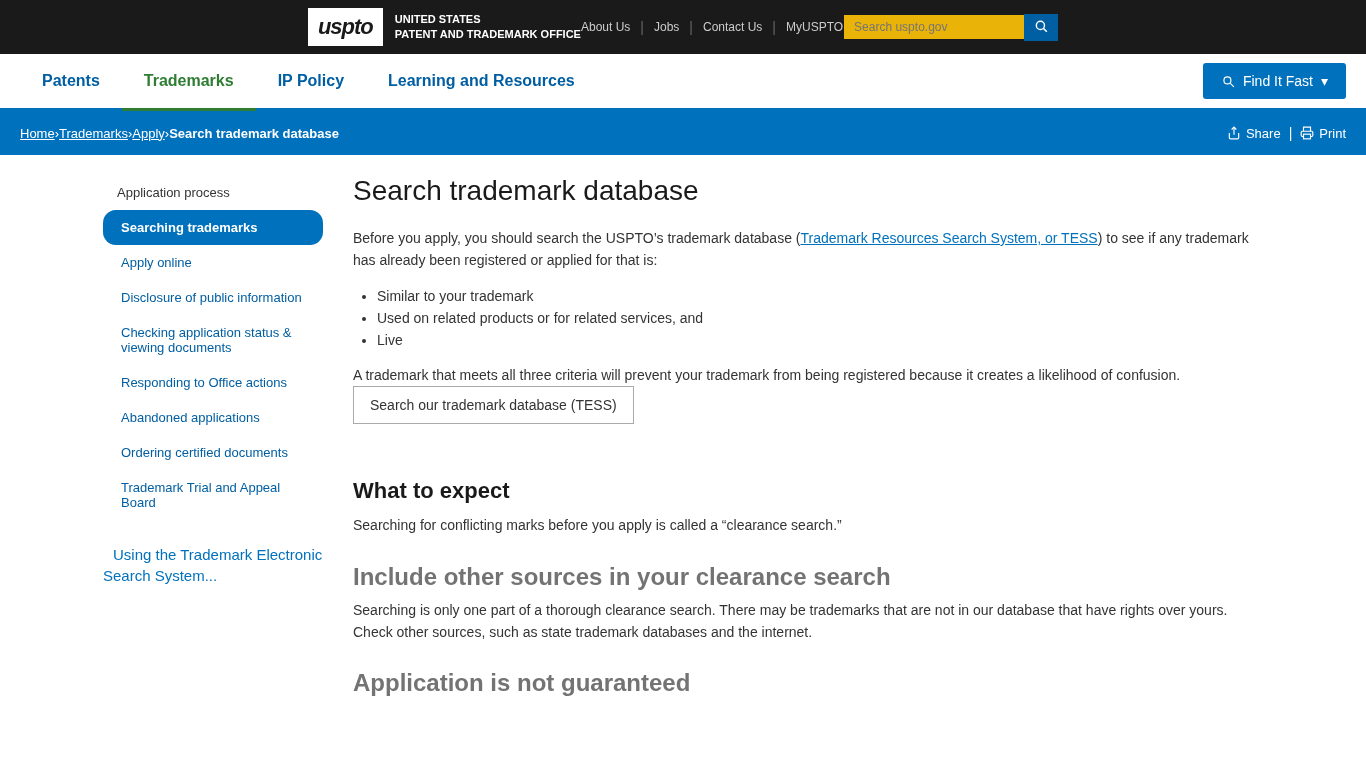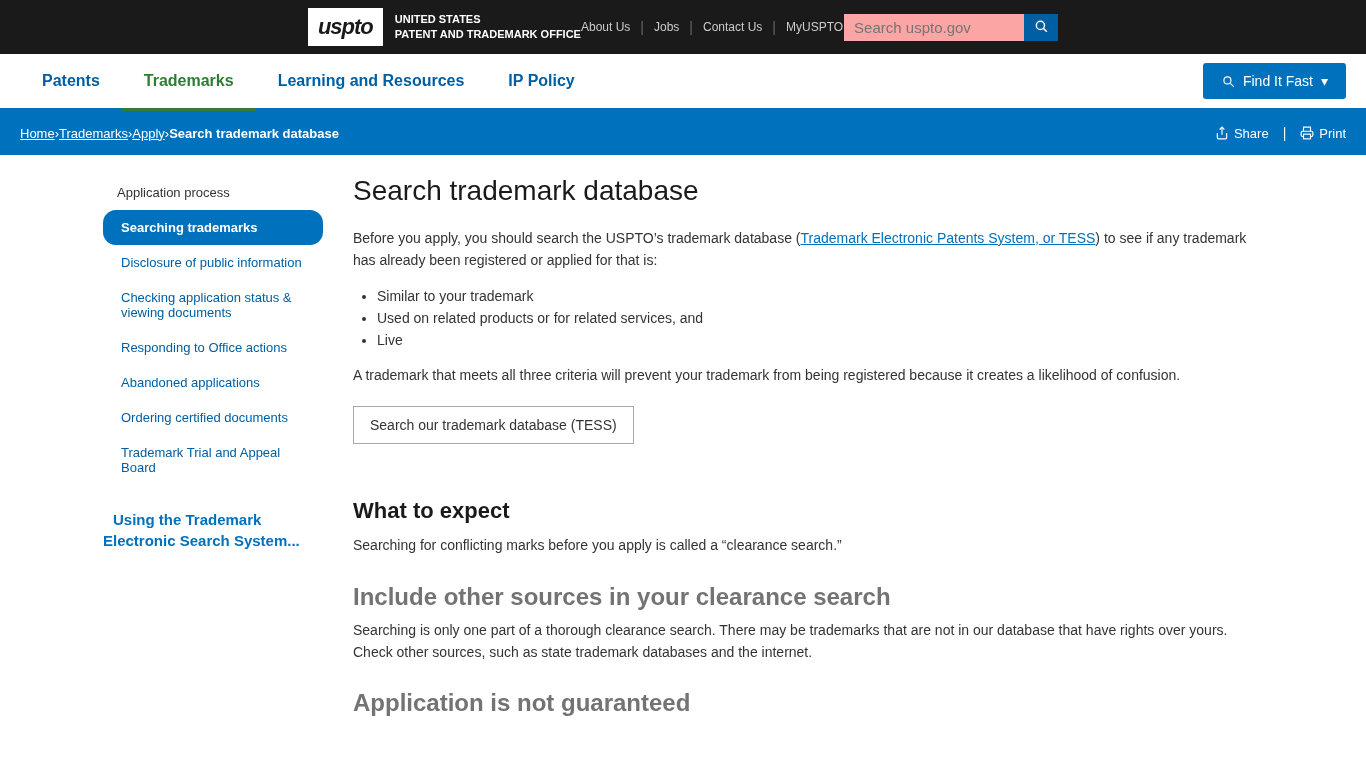--- a/index.html
+++ b/index.html
@@ -23,22 +23,22 @@
       font-style: italic;
       letter-spacing: -1px;
     }
     .logo-text { color: #fff; font-size: 11px; line-height: 1.4; text-transform: uppercase; font-weight: bold; }
     .top-right { display: flex; align-items: center; gap: 1px; }
     .top-links { display: flex; gap: 10px; align-items: center; }
     .top-links a { color: #ccc; font-size: 12px; text-decoration: none; }
     .top-links span { color: #666; }
     .search-bar { display: flex; align-items: center; }
     .search-bar input {
-      padding: 5px 10px; font-size: 15px; border: none; outline: none;
-      width: 180px; background: #fca5a5;
+      padding: 5px 10px; font-size: 12px; border: none; outline: none;
+      width: 180px; background: #eab308;
     }
     .search-bar button {
       background: #005ea2; border: none; color: #fff; padding: 5px 10px; cursor: pointer;
     }
 
     
     .main-nav {
       background: #fff;
       border-bottom: 3px solid #0071bc;
       display: flex;
@@ -73,21 +73,21 @@
       background: #0071bc;
       padding: 14px 20px;
       display: flex;
       justify-content: space-between;
       align-items: center;
     }
     .breadcrumb { display: flex; align-items: center; }
     .breadcrumb a { color: #fff; text-decoration: underline; font-size: 13px; }
     .breadcrumb span { color: #fff; font-size: 13px; }
     .breadcrumb-current { color: #fff; font-weight: bold; font-size: 13px; }
-    .breadcrumb-actions { display: flex; gap: 14px; }
+    .breadcrumb-actions { display: flex; gap: 8px; }
     .breadcrumb-actions button {
       background: none; border: none; color: #fff; cursor: pointer;
       font-size: 13px; display: flex; align-items: center; gap: 5px;
     }
 
     
     .content-wrapper {
       display: flex;
       max-width: 1200px;
       margin: 20px auto;
@@ -117,34 +117,34 @@
       color: #333;
       font-size: 13px;
       padding-left: 10px;
     }
     .sidebar-section {
       margin-top: 24px;
     }
     .sidebar-section-title {
       color: #0071bc;
       font-size: 15px;
-      font-weight: bold;
+      font-weight: normal;
       line-height: 1.4;
       padding: 0 10px;
       text-decoration: none;
     }
 
     
     .main-content { flex: 1; }
     .page-title { font-size: 28px; font-weight: normal; color: #1a1a1a; margin-bottom: 20px; }
     .intro-text { font-size: 14px; line-height: 1.6; margin-bottom: 16px; }
     .intro-text a { color: #0071bc; }
     ul.content-list { margin: 12px 0 16px 24px; }
     ul.content-list li { margin-bottom: 6px; font-size: 14px; }
-    .confusion-text { font-size: 14px; line-height: 1.6; margin-bottom: 20px; }
+    .confusion-text { font-size: 14px; line-height: 1.6; }
     .tess-button {
       display: inline-block;
       border: 1px solid #aaa;
       padding: 10px 16px;
       font-size: 14px;
       color: #333;
       cursor: pointer;
       background: #fff;
       margin-bottom: 30px;
     }
@@ -184,22 +184,22 @@
         </svg>
       </button>
     </div>
   </div>
 </div>
 
 <div class="main-nav">
   <div class="nav-items">
     <a class="nav-item" href="#">Patents</a>
     <a class="nav-item active" href="#">Trademarks</a>
+    <a class="nav-item" href="#">IP Policy</a>
     <a class="nav-item" href="#">Learning and Resources</a>
-    <a class="nav-item" href="#">IP Policy</a>
   </div>
   <button class="find-it-fast">
     <svg width="14" height="14" viewBox="0 0 24 24" fill="none" stroke="white" stroke-width="2">
       <circle cx="11" cy="11" r="6"></circle>
         <line x1="16" y1="16" x2="22" y2="22"></line>
     </svg>
     <span>Find It Fast</span>
     <span>▾</span>
   </button>
 </div>
@@ -233,36 +233,37 @@
       <span>Print</span>
     </button>
   </div>
 </div>
 
 <div class="content-wrapper">
 
   <div class="sidebar">
     <a class="sidebar-item top-level" href="#">Application process</a>
     <a class="sidebar-item active" href="#">Searching trademarks</a>
+    <a class="sidebar-item" href="#">Apply online</a>
     <a class="sidebar-item" href="#">Disclosure of public information</a>
     <a class="sidebar-item" href="#">Checking application status &amp; viewing documents</a>
     <a class="sidebar-item" href="#">Responding to Office actions</a>
     <a class="sidebar-item" href="#">Abandoned applications</a>
     <a class="sidebar-item" href="#">Ordering certified documents</a>
     <a class="sidebar-item" href="#">Trademark Trial and Appeal Board</a>
     <div class="sidebar-section">
       <a class="sidebar-section-title" href="#">Using the Trademark Electronic Search System...</a>
     </div>
   </div>
 
   <div class="main-content">
     <h1 class="page-title">Search trademark database</h1>
 
     <p class="intro-text">
-      <span>Before you apply, you should search the USPTO’s trademark database (</span><a href="#">Trademark Electronic Patents System, or TESS</a><span>) to see if any trademark has already been registered or applied for that is:</span>
+      <span>Before you apply, you should search the USPTO’s trademark database (</span><a href="#">Trademark Resources Search System, or TESS</a><span>) to see if any trademark has already been registered or applied for that is:</span>
     </p>
 
     <ul class="content-list">
       <li>Similar to your trademark</li>
       <li>Used on related products or for related services, and</li>
       <li>Live</li>
     </ul>
 
     <p class="confusion-text">A trademark that meets all three criteria will prevent your trademark from being registered because it creates a likelihood of confusion.</p>
 

